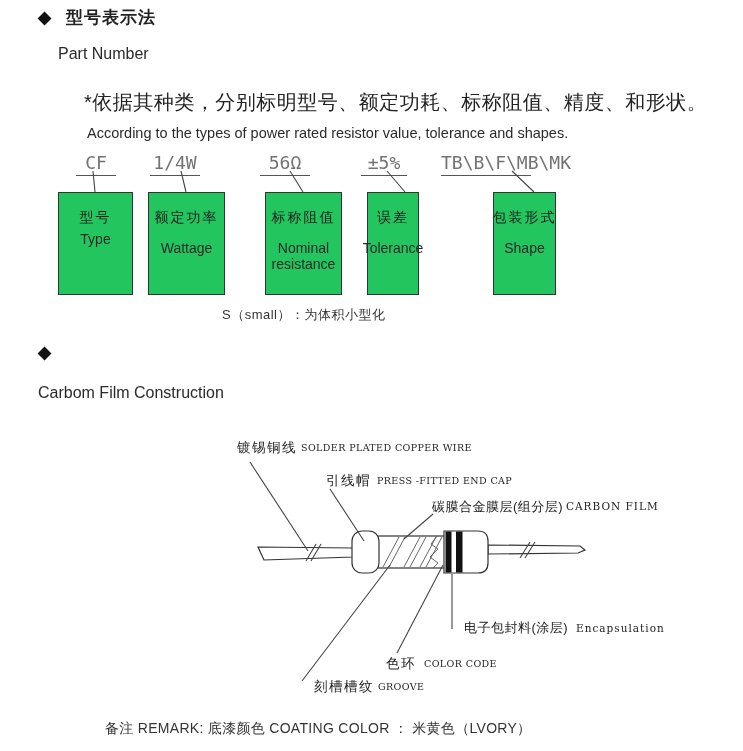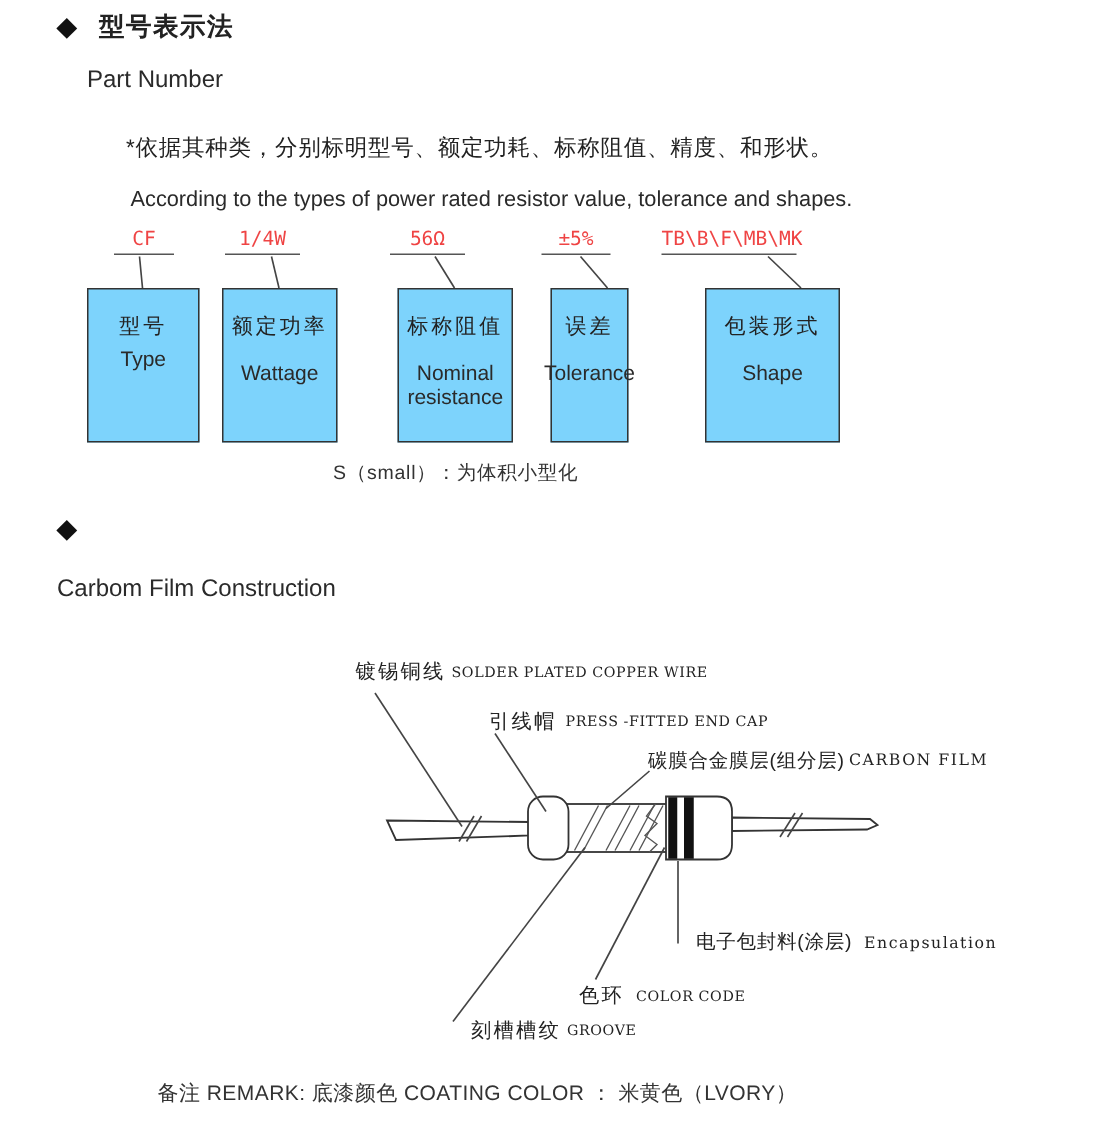--- a/index.html
+++ b/index.html
@@ -4,28 +4,28 @@
 <style>
   html,body{margin:0;padding:0;background:#fff;}
   .page{
     position:relative;width:743px;height:751px;background:#ffffff;
     font-family:"Liberation Sans",sans-serif;color:#222;overflow:hidden;
   }
   .abs{position:absolute;}
   .sec-title{font-size:17px;font-weight:600;letter-spacing:1px;display:flex;align-items:center;gap:14px;}
   .diamond{font-size:17px;color:#111;}
   .sub-title{font-size:16px;color:#2a2a2a;}
-  .note-cn{font-size:15px;font-weight:500;letter-spacing:0.5px;}
+  .note-cn{font-size:20px;font-weight:500;letter-spacing:0.5px;}
   .note-en{font-size:14.5px;color:#2a2a2a;}
   .code-label{
-    font-family:"DejaVu Sans Mono",monospace;font-size:13px;color:#ef4444;
+    font-family:"DejaVu Sans Mono",monospace;font-size:18px;color:#737373;
     text-align:center;border-bottom:1.5px solid #555;padding-bottom:2px;
   }
   .pn-box{
-    position:absolute;top:192px;height:103px;border:1.5px solid #333;background:#7dd3fc;
+    position:absolute;top:192px;height:103px;border:1.5px solid #333;background:#22c55e;
     box-sizing:border-box;display:flex;flex-direction:column;align-items:center;padding-top:16px;
   }
   .pn-cn{font-size:14px;font-weight:500;letter-spacing:2px;white-space:nowrap;}
   .pn-en{font-size:14px;color:#2a2a2a;margin-top:13px;white-space:nowrap;}
   .pn-en2{font-size:14px;color:#2a2a2a;white-space:nowrap;}
   .pn-en.lone{margin-top:4px;}
   .footnote{font-size:13px;color:#333;letter-spacing:0.5px;}
   .remark{font-size:14px;font-weight:500;color:#333;letter-spacing:0.3px;}
   svg text.cn{font-family:"Liberation Sans",sans-serif;font-size:13.5px;fill:#222;letter-spacing:1.5px;}
   svg text.cn-sm{font-family:"Liberation Sans",sans-serif;font-size:13px;fill:#222;letter-spacing:0.5px;}
@@ -72,21 +72,21 @@
   </div>
   <div class="pn-box" style="left:265px;width:77px;">
     <span class="pn-cn">标称阻值</span>
     <span class="pn-en">Nominal</span>
     <span class="pn-en2">resistance</span>
   </div>
   <div class="pn-box" style="left:367px;width:52px;">
     <span class="pn-cn">误差</span>
     <span class="pn-en">Tolerance</span>
   </div>
-  <div class="pn-box" style="left:470px;width:90px;">
+  <div class="pn-box" style="left:493px;width:63px;">
     <span class="pn-cn">包装形式</span>
     <span class="pn-en">Shape</span>
   </div>
 
   <div class="abs footnote" style="left:222px;top:306px;">S（small）：为体积小型化</div>
 
   <div class="abs sec-title" style="left:38px;top:342px;">
     <span class="diamond">◆</span>
   </div>
   <div class="abs sub-title" style="left:38px;top:384px;">Carbom Film Construction</div>

